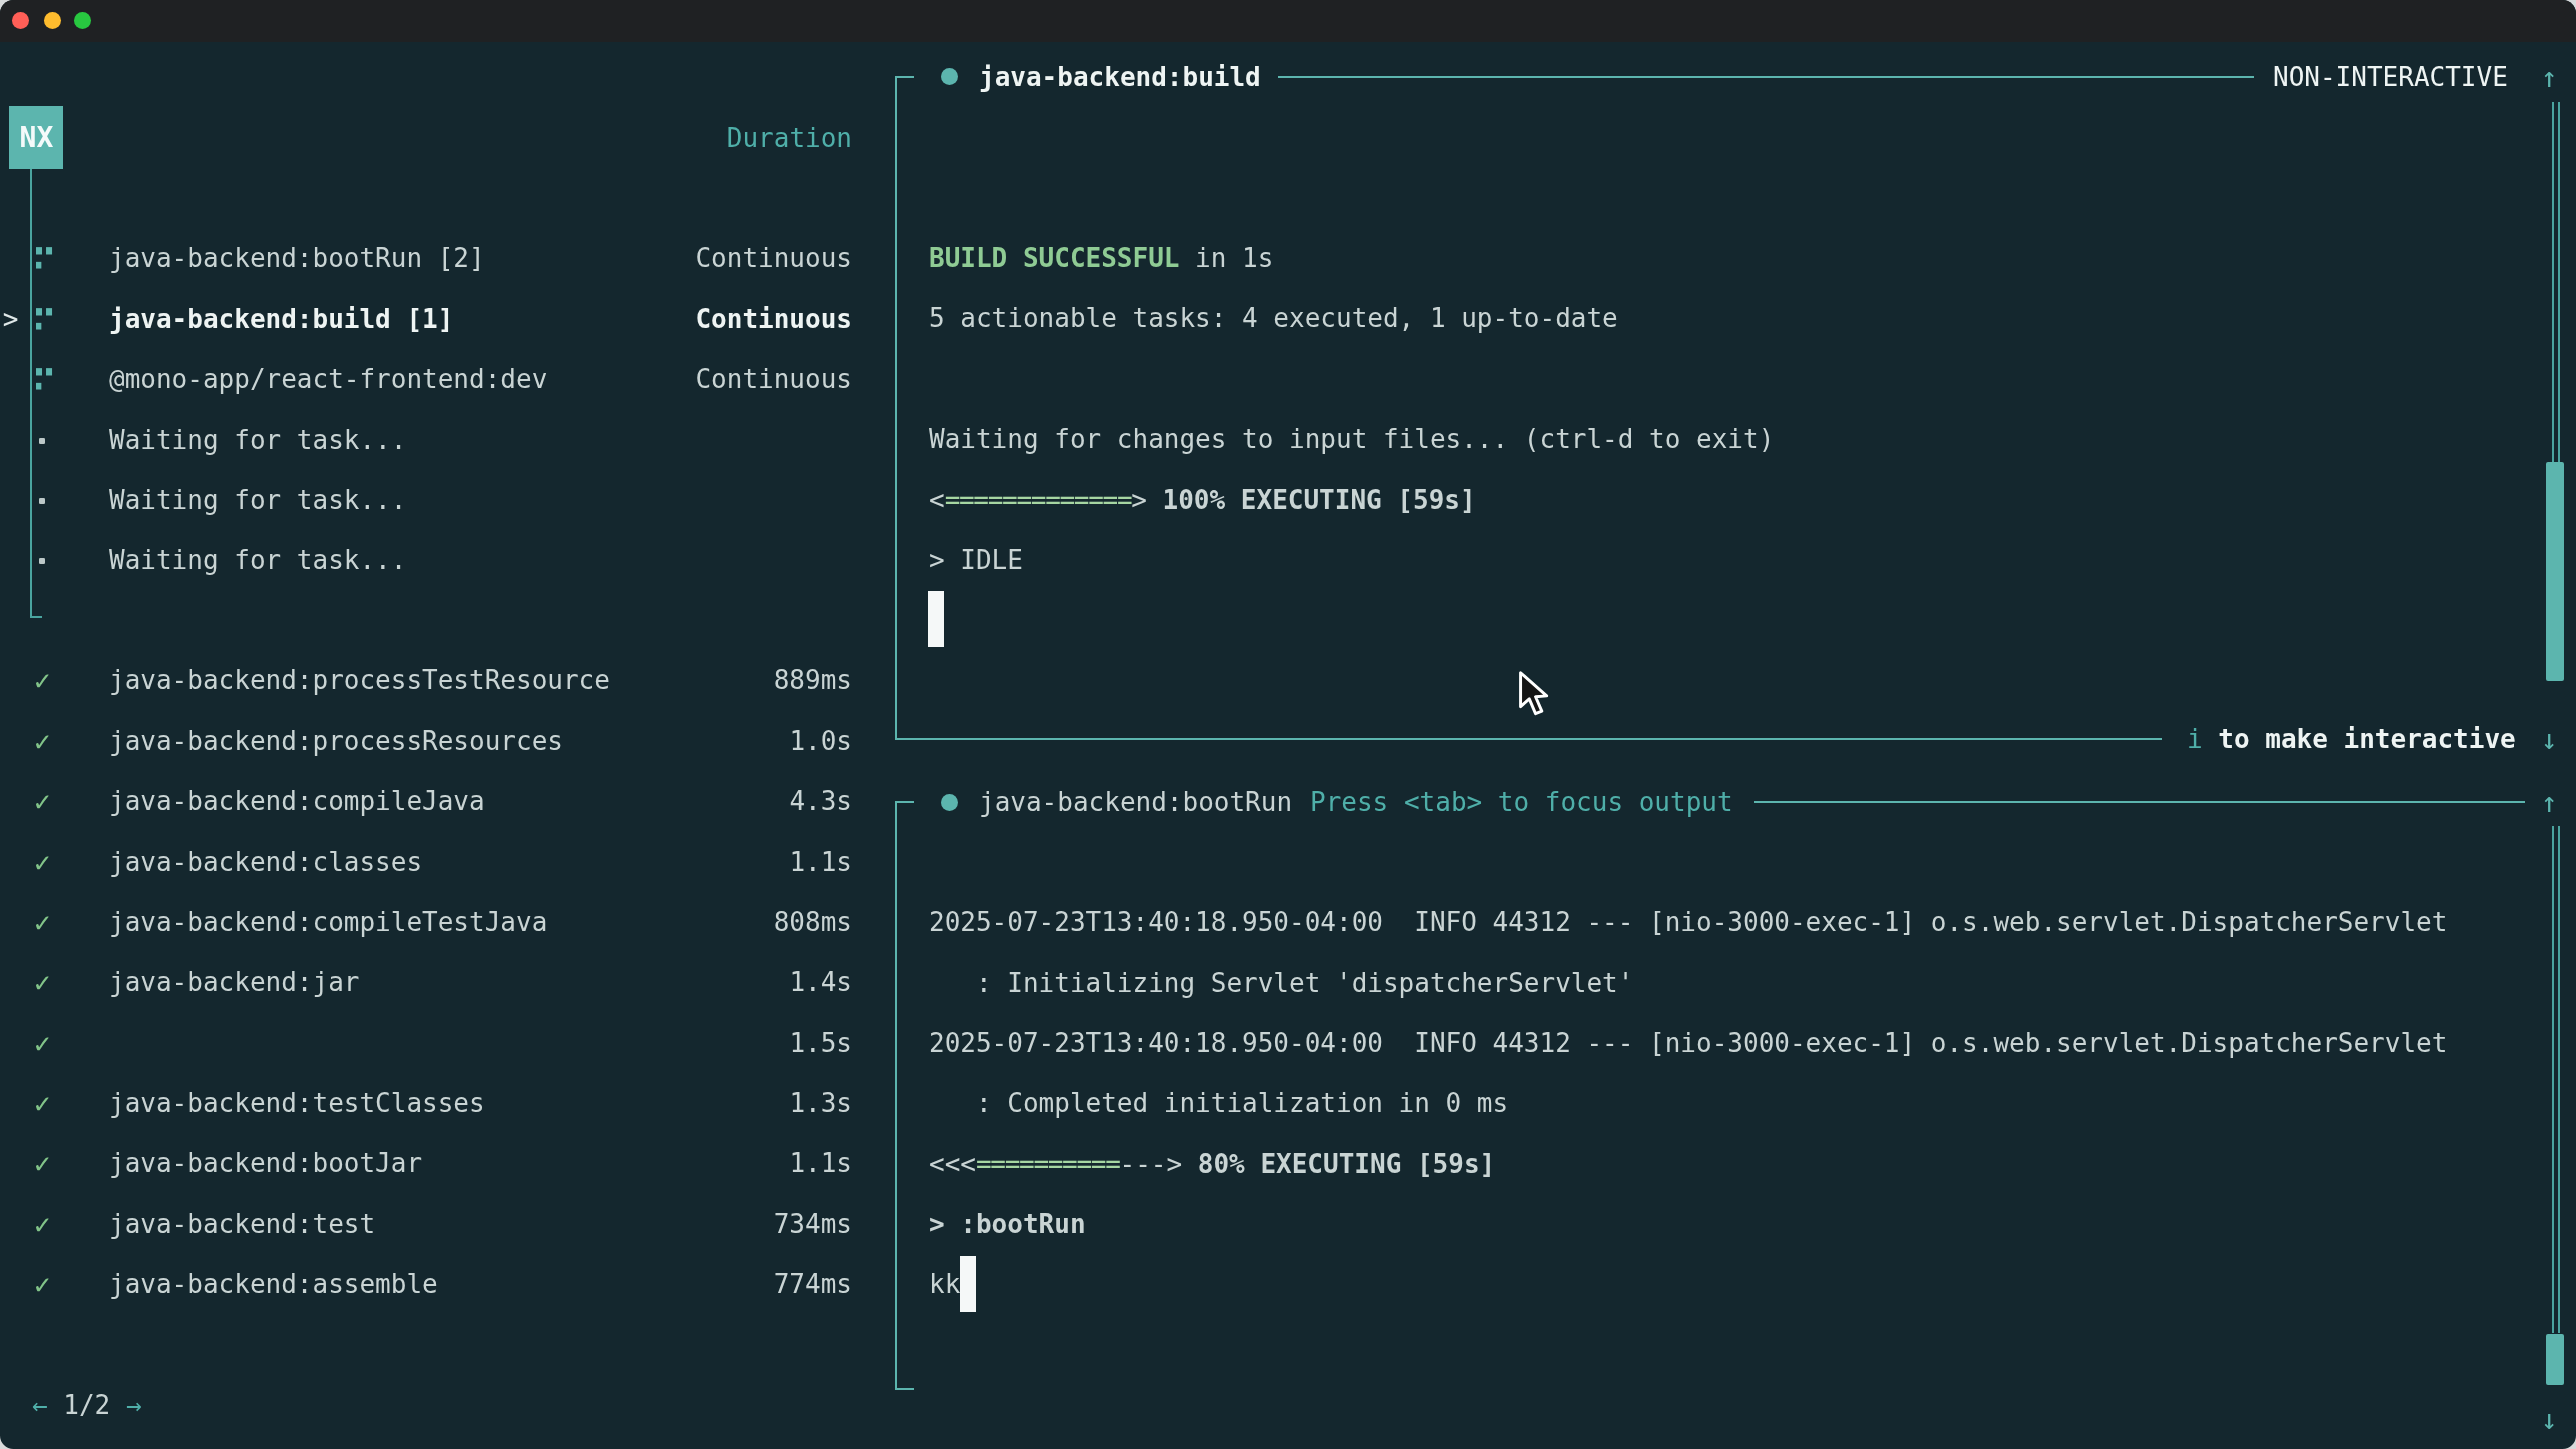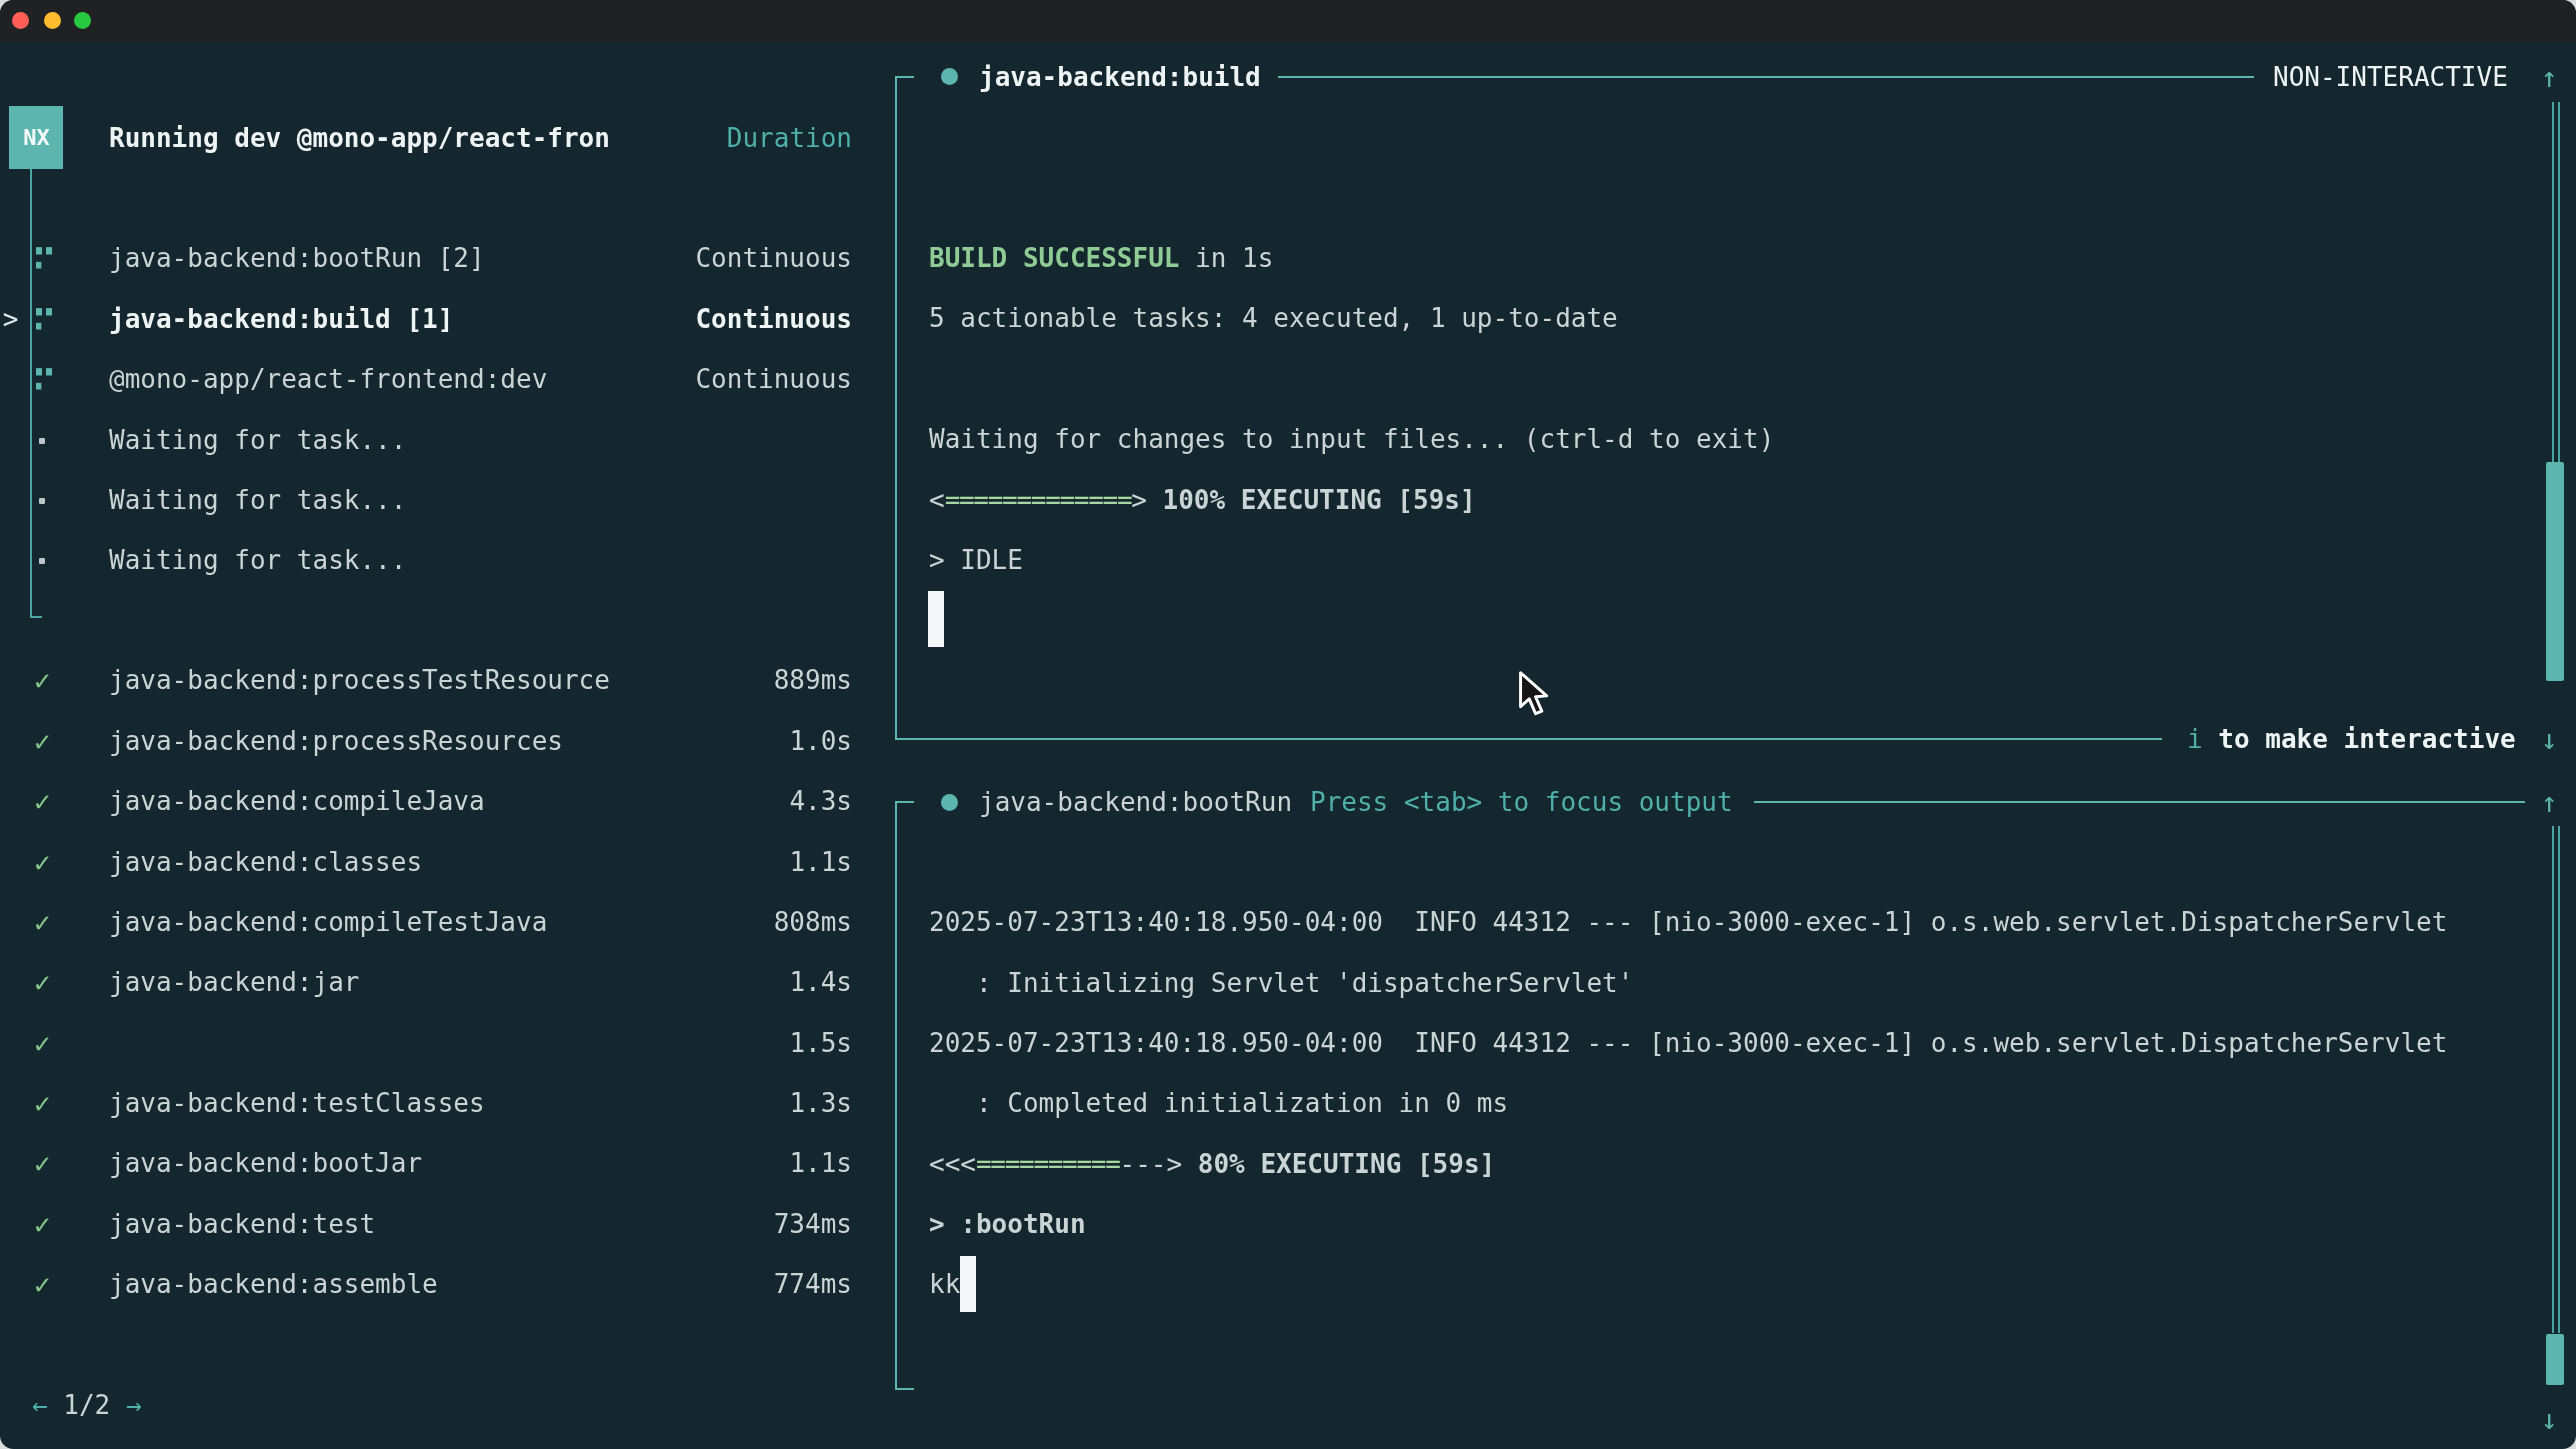--- a/index.html
+++ b/index.html
@@ -27,21 +27,21 @@
   .abs{position:absolute;}
   .row{position:absolute;height:60px;display:flex;align-items:center;white-space:pre;}
   .b{font-weight:700;}
   .teal{color:var(--teal-text);}
   .bright{color:var(--bright);text-align:right;}
   .green{color:var(--green);}
 
   
   .sidebar{position:absolute;left:0;top:42px;width:895px;bottom:0;}
   .nx-badge{position:absolute;left:9.4px;top:64px;width:54px;height:63px;background:var(--teal);
-    display:flex;align-items:center;justify-content:center;color:#f4fafa;font-weight:700;font-size:22px;}
+    display:flex;align-items:center;justify-content:center;color:#f4fafa;font-weight:700;font-size:28px;}
   .side-header{left:0;right:0;top:66px;}
   .side-header .title{position:absolute;left:109px;font-weight:700;color:var(--bright);}
   .col-right{position:absolute;right:43px;text-align:center;}
   .tree-line{position:absolute;left:29.5px;top:127px;width:2px;height:448px;background:var(--teal-dim);}
   .tree-corner{position:absolute;left:29.5px;top:574px;width:12px;height:2px;background:var(--teal-dim);}
 
   .trow{position:absolute;left:0;right:0;height:60px;display:flex;align-items:center;white-space:pre;}
   .trow .chev{position:absolute;left:2.7px;color:#dfe8e8;visibility:hidden;}
   .trow.selected .chev{visibility:visible;}
   .trow .name{position:absolute;left:109px;}
@@ -70,21 +70,20 @@
 <div class="window">
   <div class="titlebar">
     <div class="tl red"></div>
     <div class="tl yellow"></div>
     <div class="tl green"></div>
   </div>
 
   <div class="sidebar">
     <div class="nx-badge">NX</div>
     <div class="row side-header">
-      <span class="title">Running dev @mono-app/react-fron</span>
       <span class="col-right teal">Duration</span>
     </div>
     <div class="tree-line"></div>
     <div class="tree-corner"></div>
 
     <div>
 
     <div class="trow" style="top: 186px;">
           
           <svg class="spinner" width="17.4" height="23" viewBox="0 0 26 34">

